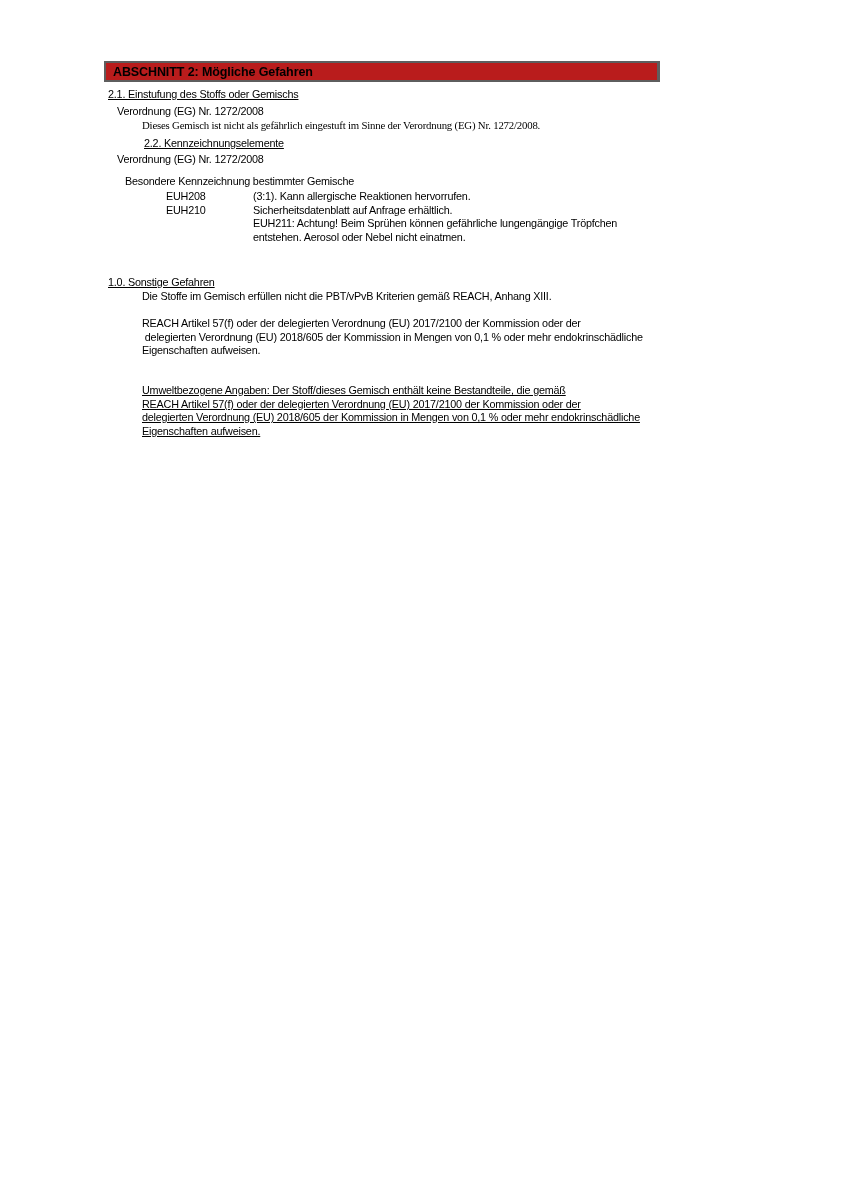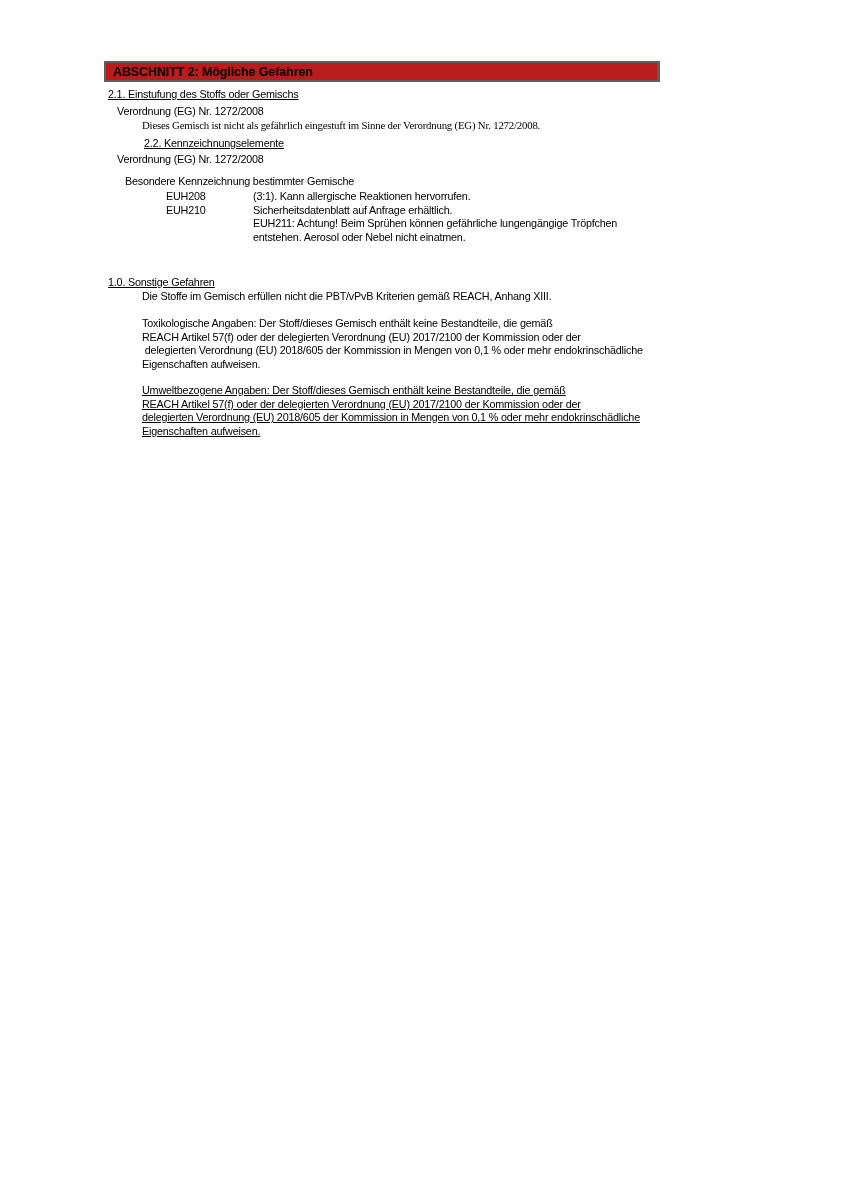--- a/index.html
+++ b/index.html
@@ -87,21 +87,20 @@
         <div class="tline">EUH211: Achtung! Beim Sprühen können gefährliche lungengängige Tröpfchen</div>
         <div class="tline">entstehen. Aerosol oder Nebel nicht einatmen.</div>
       </div>
     </div>
   </div>
 
   <div class="abs tline bold uline h23">1.0. Sonstige Gefahren</div>
   <div class="abs tline pbt">Die Stoffe im Gemisch erfüllen nicht die PBT/vPvB Kriterien gemäß REACH, Anhang XIII.</div>
 
   <div class="abs tox">
-    <div class="tline">Toxikologische Angaben: Der Stoff/dieses Gemisch enthält keine Bestandteile, die gemäß</div>
     <div class="tline">REACH Artikel 57(f) oder der delegierten Verordnung (EU) 2017/2100 der Kommission oder der</div>
     <div class="tline"> delegierten Verordnung (EU) 2018/605 der Kommission in Mengen von 0,1 % oder mehr endokrinschädliche</div>
     <div class="tline">Eigenschaften aufweisen.</div>
   </div>
 
   <div class="abs env">
     <div class="tline">Umweltbezogene Angaben: Der Stoff/dieses Gemisch enthält keine Bestandteile, die gemäß</div>
     <div class="tline">REACH Artikel 57(f) oder der delegierten Verordnung (EU) 2017/2100 der Kommission oder der</div>
     <div class="tline">delegierten Verordnung (EU) 2018/605 der Kommission in Mengen von 0,1 % oder mehr endokrinschädliche</div>
     <div class="tline">Eigenschaften aufweisen.</div>

